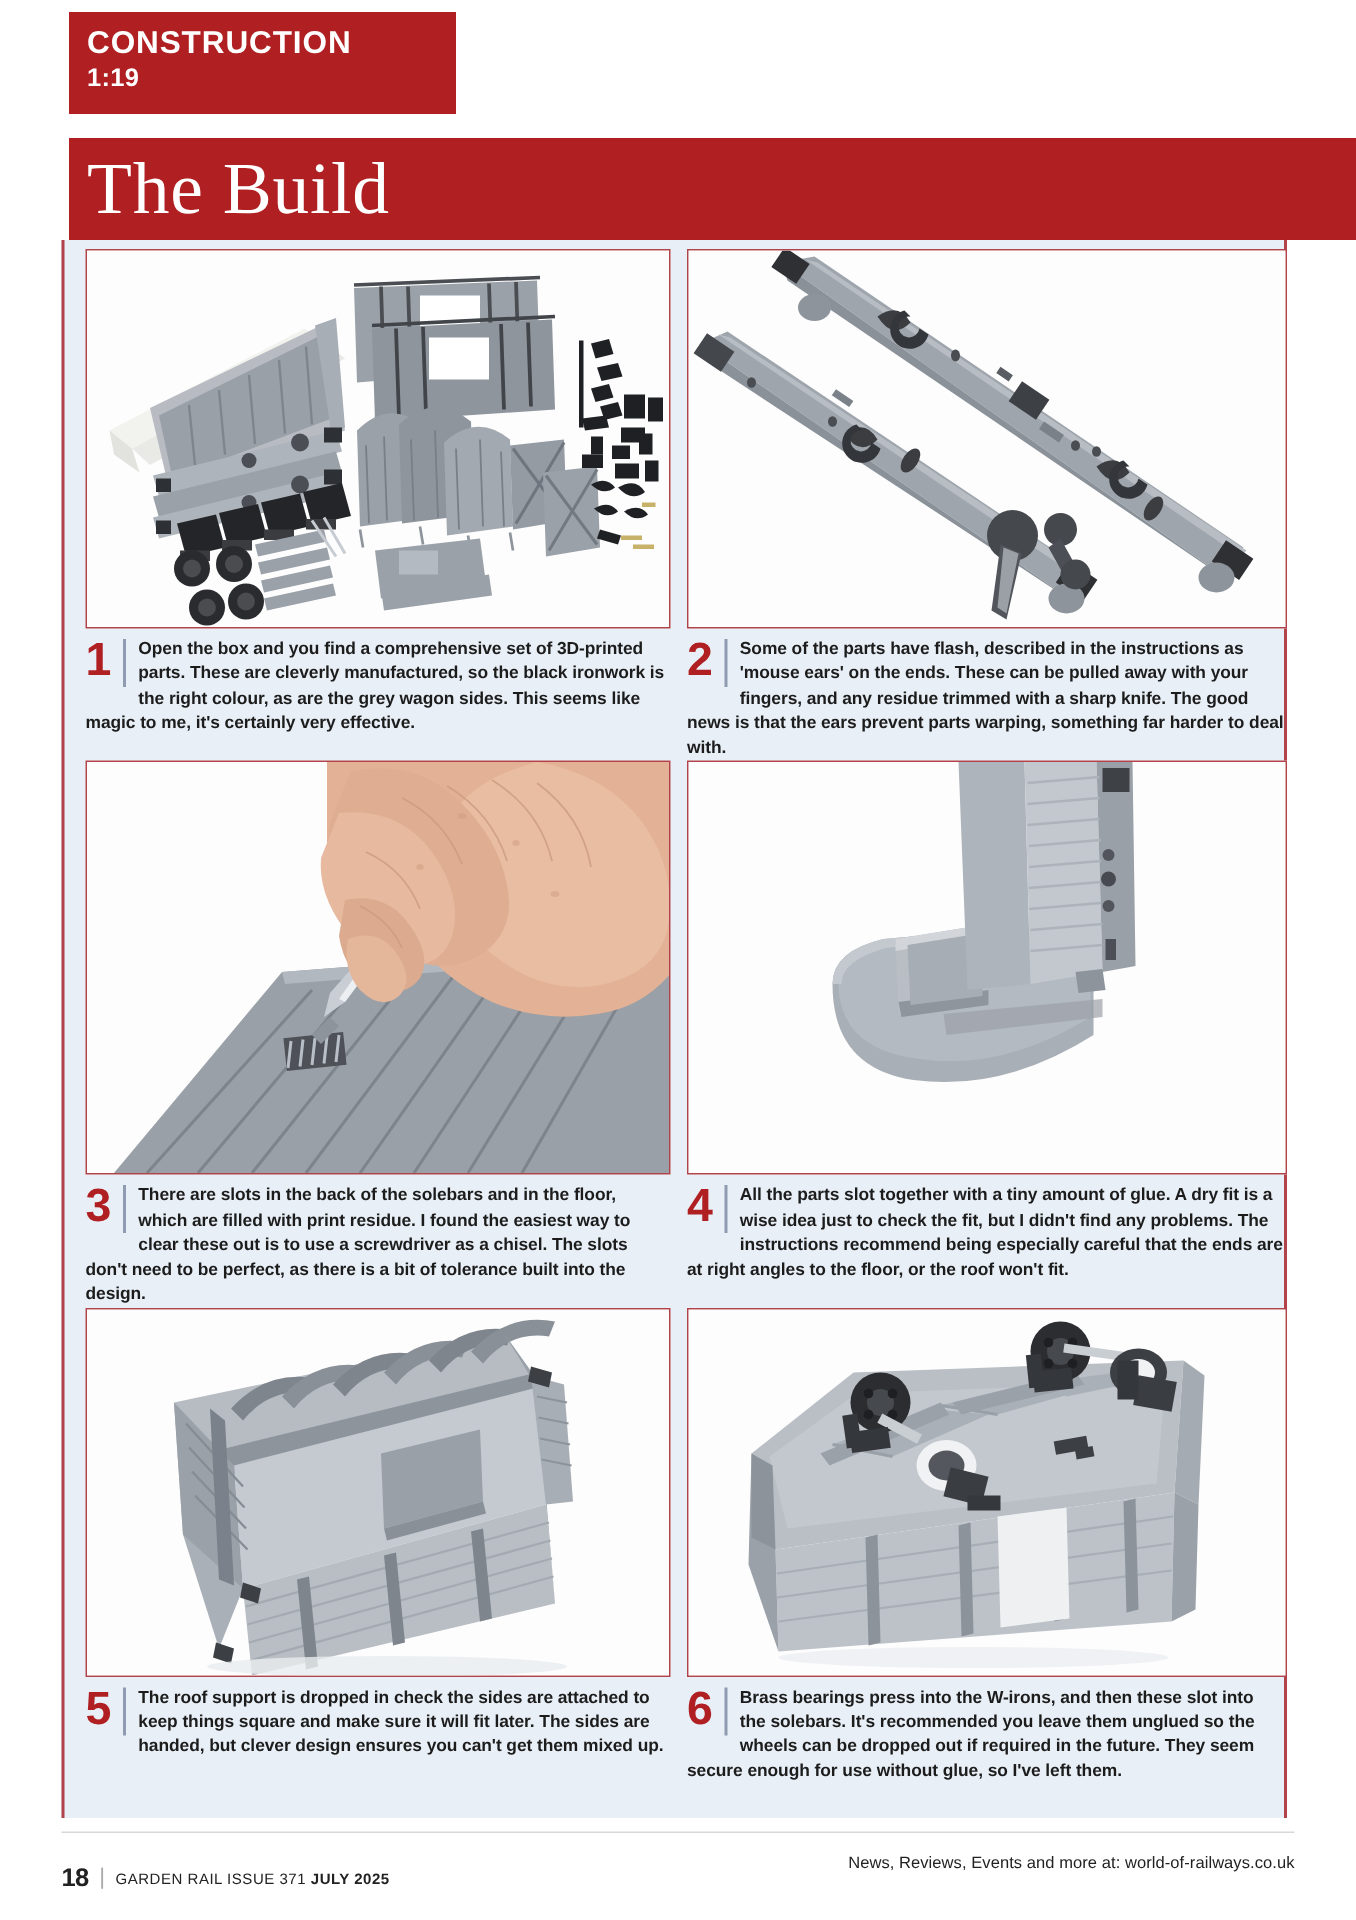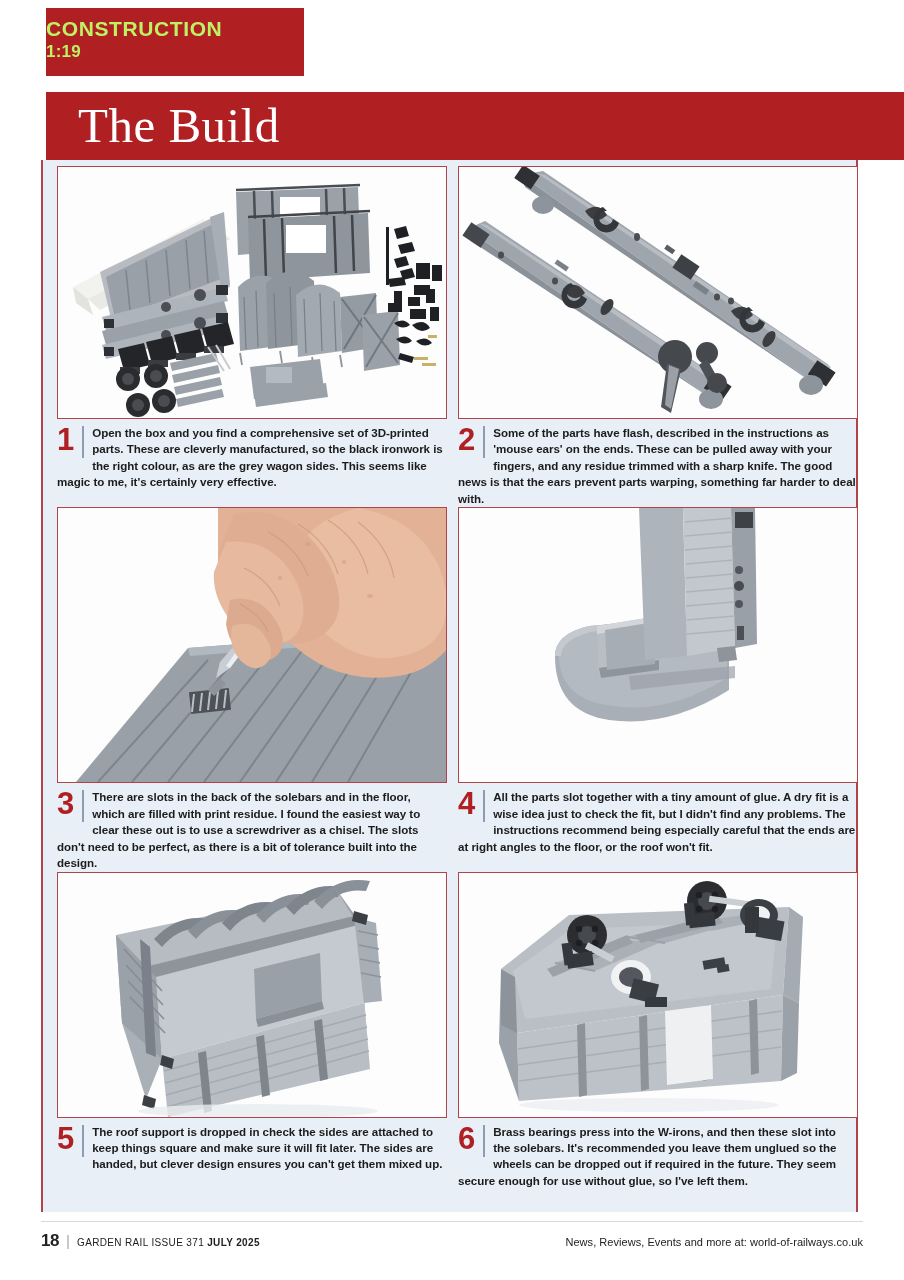--- a/index.html
+++ b/index.html
@@ -10,34 +10,34 @@
     font-family:"Liberation Sans", sans-serif;
     -webkit-font-smoothing:antialiased;
     position:relative;
     overflow:hidden;
   }
   .page{position:absolute;inset:0;background:#fff;}
 
   
   .kicker{
     position:absolute;left:46px;top:8px;width:258px;height:68px;
-    background:#B01F22;color:#bef264;
-    box-sizing:border-box;padding:10px 0 0 0;
+    background:#B01F22;color:#ffffff;
+    box-sizing:border-box;padding:10px 0 0 12px;
   }
   .kicker .k-title{
     font-size:21px;font-weight:bold;letter-spacing:0.6px;line-height:1.05;
     margin:0;
   }
   .kicker .k-sub{
     font-size:17px;font-weight:bold;letter-spacing:0.2px;margin-top:2px;
   }
 
   .banner{
     position:absolute;left:46px;top:92px;right:0;height:68px;
-    background:#B01F22;color:#fff;padding-left:20px;
+    background:#B01F22;color:#fff;
   }
   .banner .b-title{
     font-family:"Liberation Serif", serif;
     font-size:49px;line-height:68px;margin:0;padding-left:12px;
     font-weight:normal;letter-spacing:0.5px;
   }
 
   
   .panel{
     position:absolute;left:41px;top:160px;width:817px;height:1052px;
@@ -93,21 +93,21 @@
   .caption .ctext{display:block;}
 
   
   .rule{
     position:absolute;left:41px;top:1221px;width:822px;height:1px;background:#d8d8d8;
   }
   .footer{
     position:absolute;left:41px;top:1232px;width:822px;height:22px;
     font-size:10px;color:#222;
   }
-  .foot-left{position:absolute;left:0;top:0;display:flex;align-items:center;gap:7px;text-align:center;}
+  .foot-left{position:absolute;left:0;top:11px;display:flex;align-items:center;gap:7px;text-align:center;}
   .foot-page{font-size:17px;font-weight:bold;line-height:1;letter-spacing:-0.4px;}
   .foot-bar{color:#aaa;font-size:15px;line-height:1;}
   .foot-mag{font-size:10px;letter-spacing:0.35px;line-height:1;padding-top:4px;}
   .foot-mag .issue-date{font-weight:bold;}
   .foot-right{
     position:absolute;right:0;top:4px;font-size:11px;letter-spacing:0.05px;color:#222;
   }
 
   
   .art{position:absolute;inset:0;display:block;width:100%;height:100%;}

